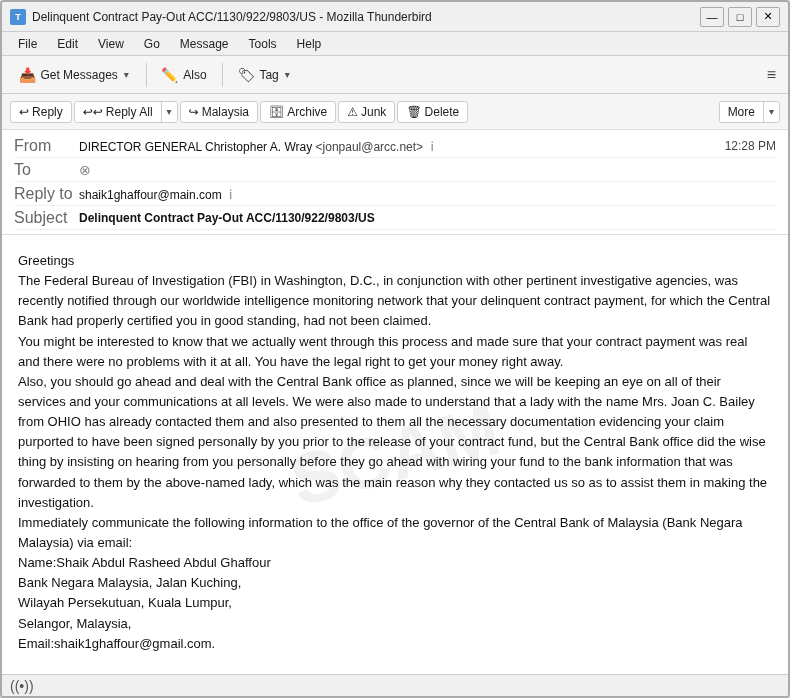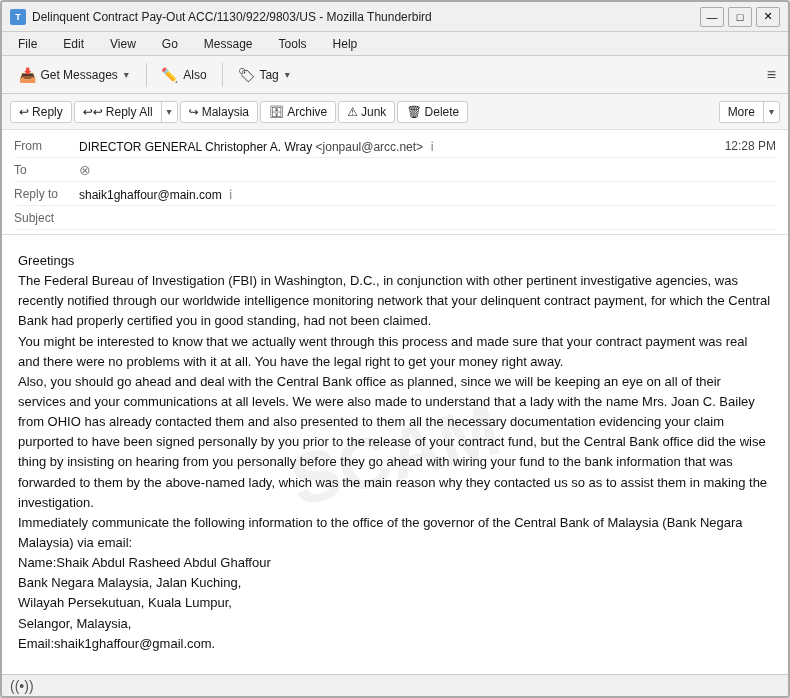--- a/index.html
+++ b/index.html
@@ -54,21 +54,21 @@
     }
 
     
     .menu-bar {
       background: #f0f0f0;
       display: flex;
       align-items: center;
       padding: 2px 8px;
       height: 24px;
       border-bottom: 1px solid #ccc;
-      gap: 10px;
+      gap: 4px;
     }
     .menu-item {
       padding: 2px 8px;
       cursor: pointer;
       font-size: 12px;
       color: #222;
       border-radius: 3px;
     }
 
     
@@ -161,21 +161,21 @@
     }
     .header-row {
       display: flex;
       align-items: center;
       min-height: 24px;
       border-bottom: 1px solid #f0f0f0;
       padding: 2px 0;
     }
     .header-label {
       color: #666;
-      font-size: 12px;
+      font-size: 16px;
       width: 65px;
       flex-shrink: 0;
     }
     .header-value {
       font-size: 12px;
       color: #111;
       flex: 1;
     }
     .header-value .sender-name {
       font-weight: normal;
@@ -374,20 +374,21 @@
       <div class="header-row">
         <span class="header-label">Reply to</span>
         <span class="header-value">
           <span>shaik1ghaffour@main.com</span>
           <span class="info-icon">ℹ</span>
         </span>
       </div>
 
       <div class="header-row">
         <span class="header-label">Subject</span>
+        <span class="header-value subject-value">Delinquent Contract Pay-Out ACC/1130/922/9803/US</span>
       </div>
     </div>
   </div>
 
   <div class="email-body-container">
     <div class="watermark">SCAM</div>
     <div class="email-content">
       <p class="greeting">Greetings</p>
       <p>The Federal Bureau of Investigation (FBI) in Washington, D.C., in conjunction with other pertinent investigative agencies, was recently notified through our worldwide intelligence monitoring network that your delinquent contract payment, for which the Central Bank  had properly certified you in good standing, had not been claimed.</p>
       <p>You might be interested to know that we actually went through this process and made sure that your contract payment was real and there were no problems with it at all. You have the legal right to get your money right away.</p>

